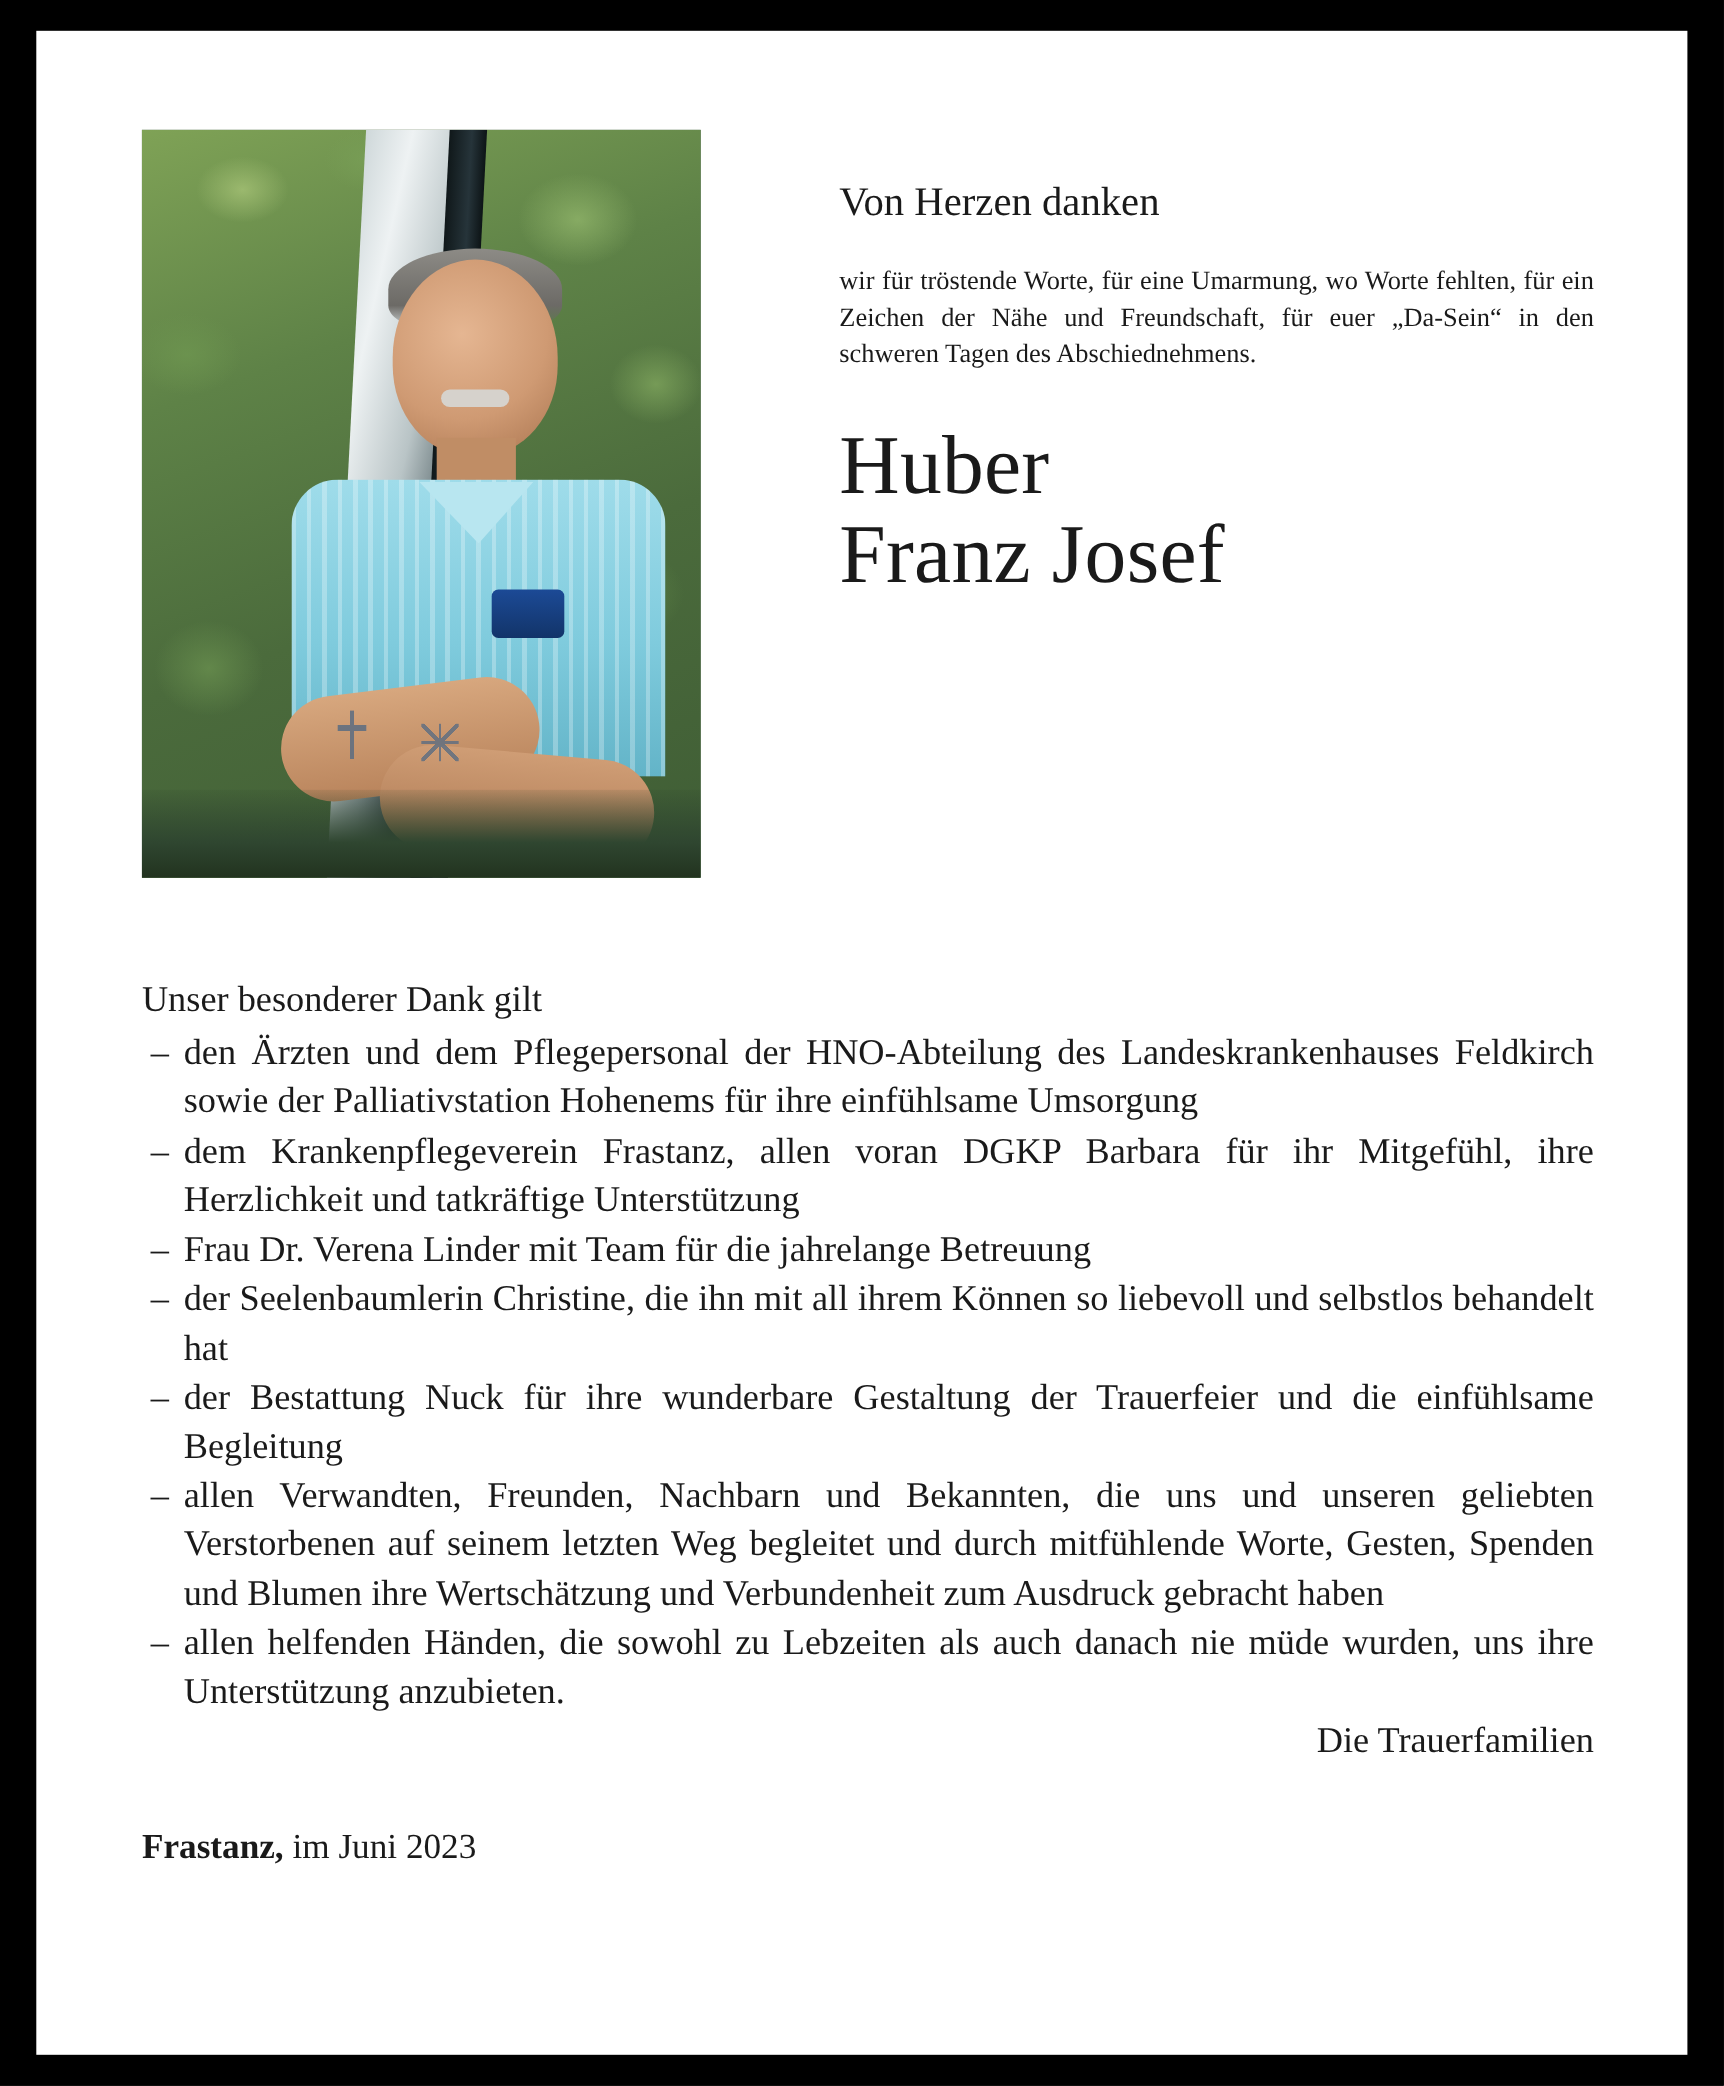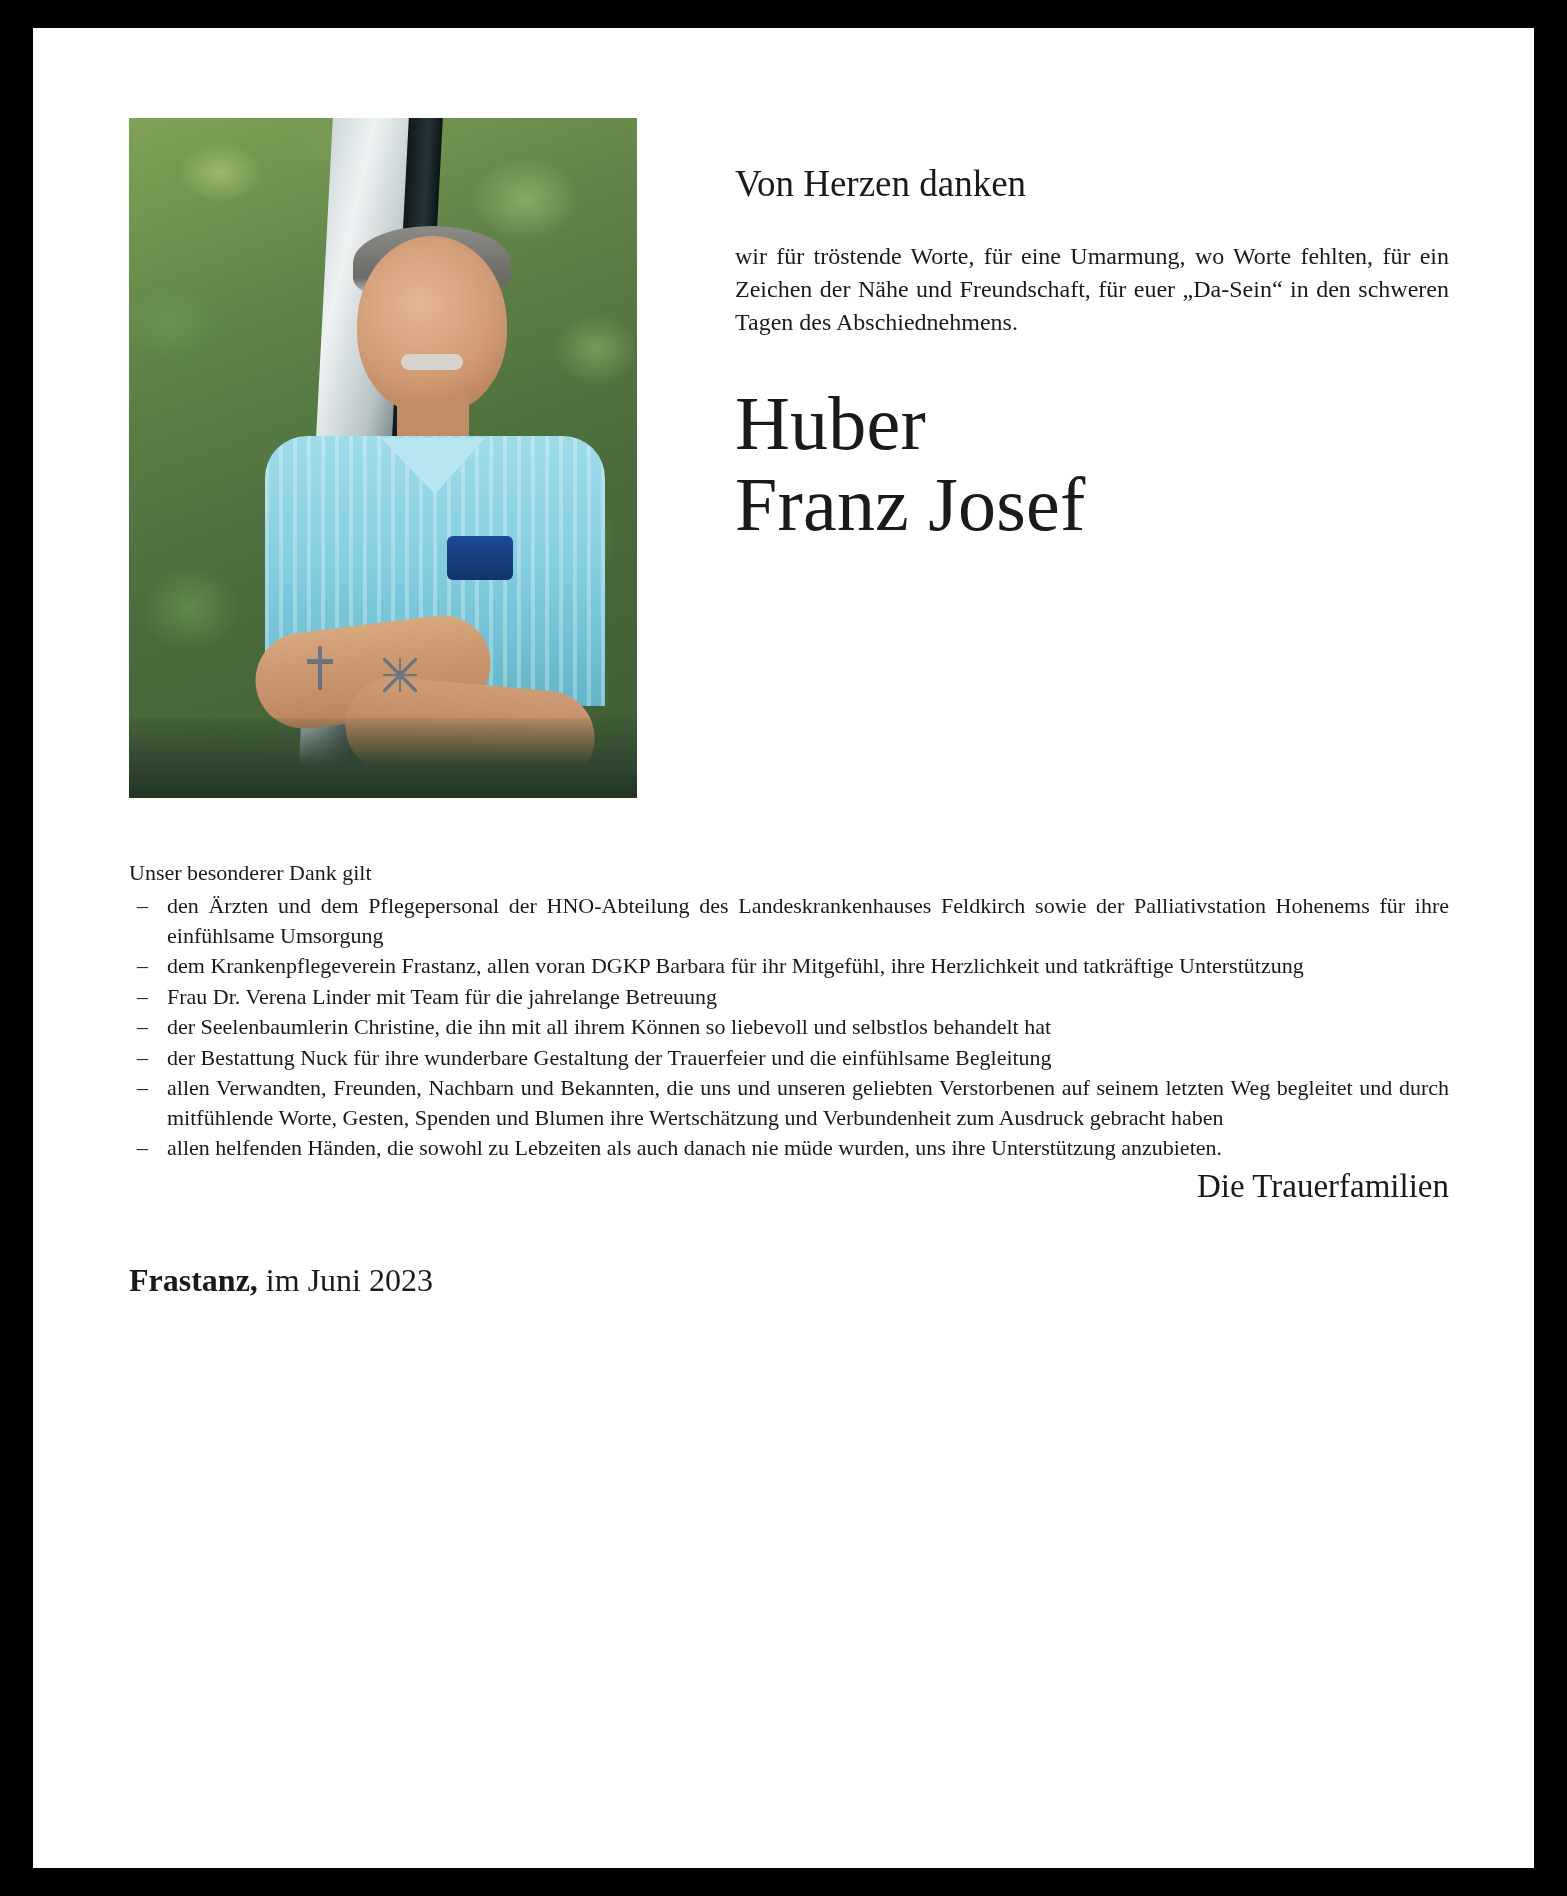--- a/index.html
+++ b/index.html
@@ -203,20 +203,21 @@
     right: 0;
     bottom: 0;
     height: 80px;
     background: linear-gradient(180deg, rgba(40,60,40,.1) 0%, #2f4630 60%, #22331f 100%);
   }
 
   .thanks {
     flex: 1 1 auto;
     padding-left: 98px;
     padding-top: 44px;
+    margin-left: 28px;
   }
 
   .thanks-head {
     font-size: 37px;
     line-height: 1.2;
     margin: 0 0 34px 0;
     font-weight: normal;
   }
 
   .thanks-body {
@@ -239,22 +240,22 @@
     font-weight: bold;
     letter-spacing: .4px;
   }
   .dates .sym {
     font-size: 22px;
     vertical-align: 2px;
   }
 
   
   .list-block {
-    margin-top: 60px;
-    font-size: 22px;
+    margin-top: 89px;
+    font-size: 33px;
     line-height: 1.34;
   }
   .list-intro {
     margin: 0 0 4px 0;
   }
   ul.dank {
     list-style: none;
     margin: 0;
     padding: 0;
   }

